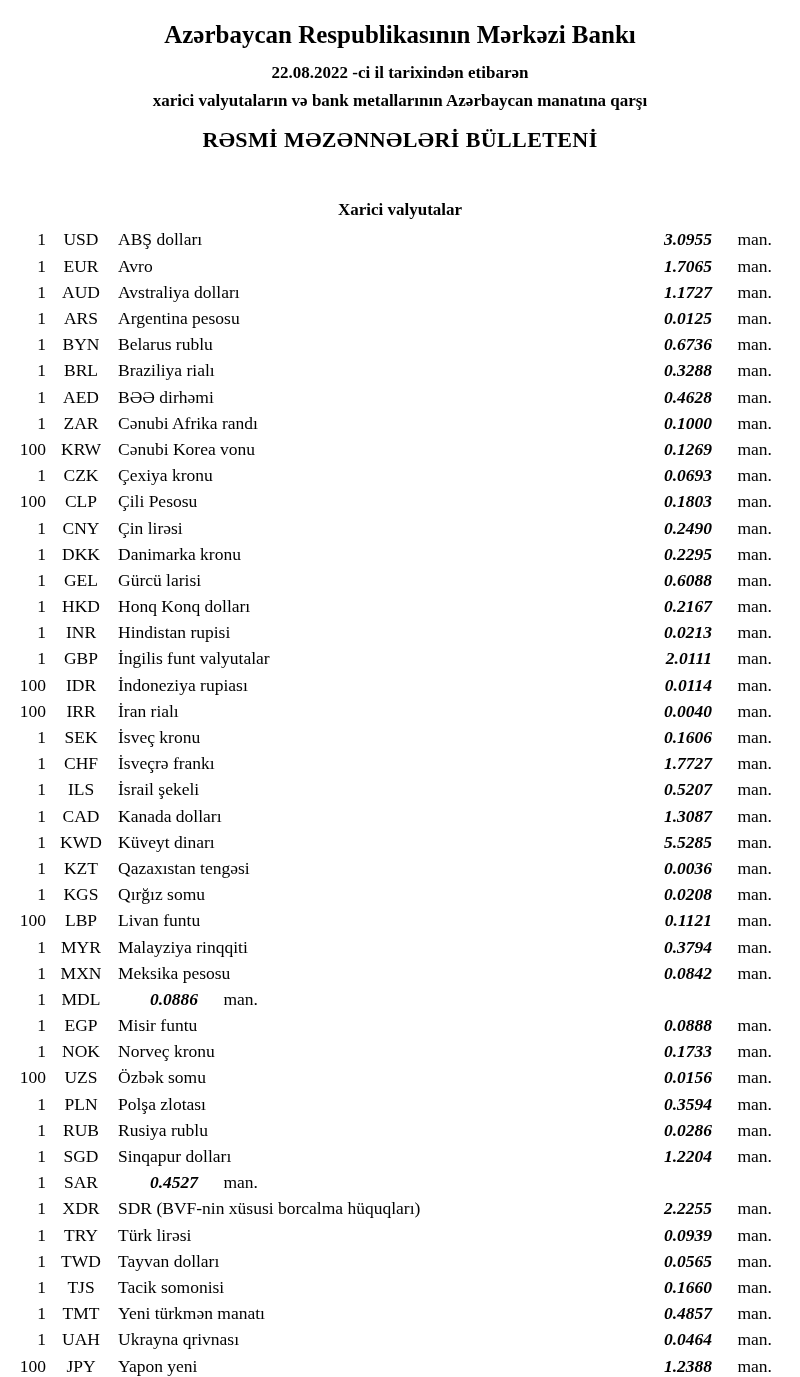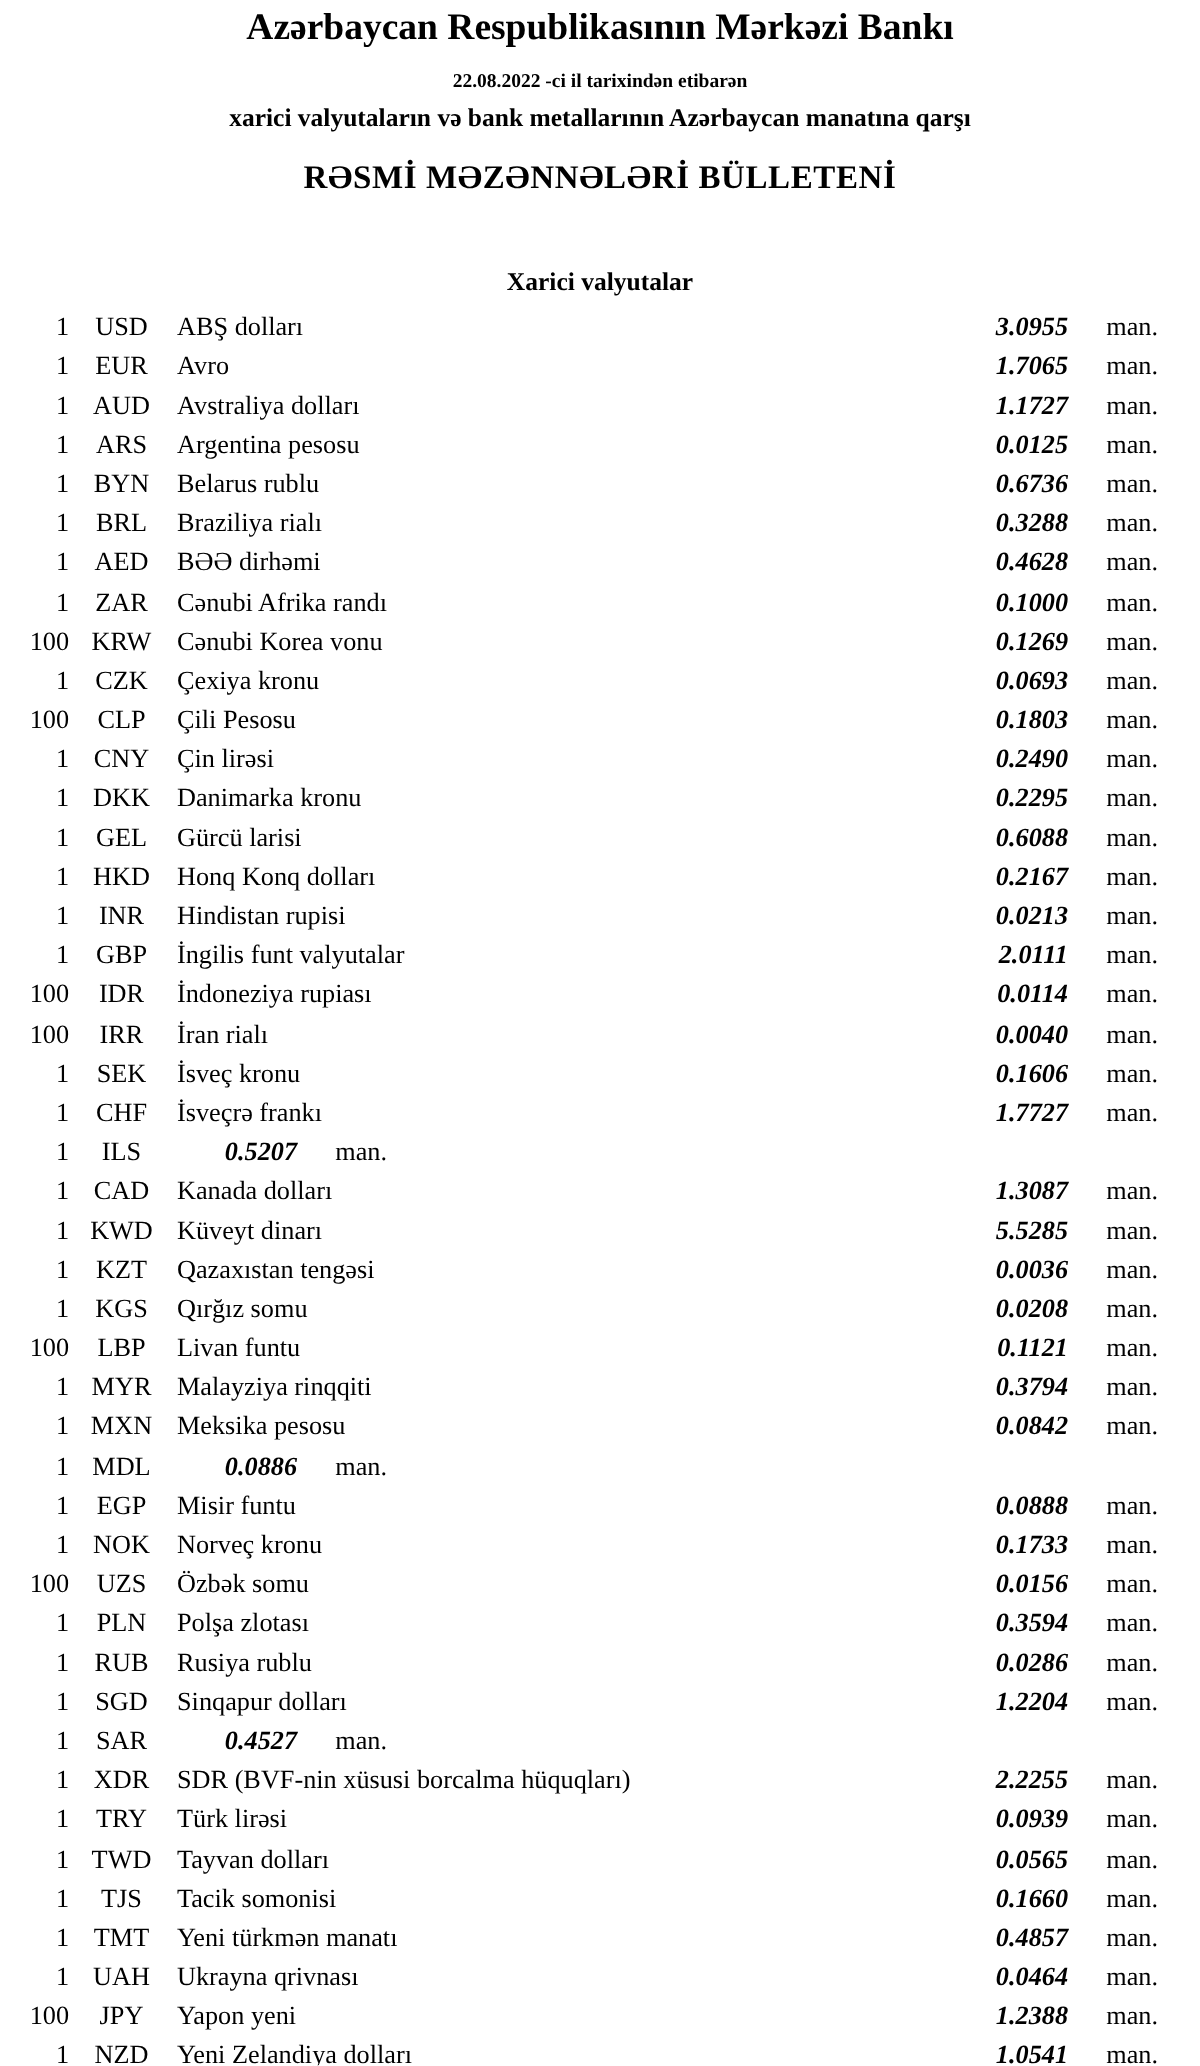--- a/index.html
+++ b/index.html
@@ -11,30 +11,30 @@
   }
   .page {
     width: 800px;
     height: 1377px;
     box-sizing: border-box;
     overflow: hidden;
     background: #ffffff;
   }
   .doc-header {
     text-align: center;
-    padding-top: 1px;
+    padding-top: 17px;
   }
   .bank-title {
     font-size: 25px;
     font-weight: bold;
     margin: 4px 0 10px 0;
     line-height: 1.15;
   }
   .date-line {
-    font-size: 13px;
+    font-size: 17px;
     font-weight: bold;
     margin: 2px 12px;
     line-height: 1.55;
   }
   .scope-line {
     font-size: 17px;
     font-weight: bold;
     margin: 2px 0;
     line-height: 1.55;
   }
@@ -252,20 +252,21 @@
       <div class="rate-row">
         <span class="qty">1</span>
         <span class="code">CHF</span>
         <span class="cname">İsveçrə frankı</span>
         <span class="rate">1.7727</span>
         <span class="unit">man.</span>
       </div>
       <div class="rate-row">
         <span class="qty">1</span>
         <span class="code">ILS</span>
+        <span class="cname">İsrail şekeli</span>
         <span class="rate">0.5207</span>
         <span class="unit">man.</span>
       </div>
       <div class="rate-row">
         <span class="qty">1</span>
         <span class="code">CAD</span>
         <span class="cname">Kanada dolları</span>
         <span class="rate">1.3087</span>
         <span class="unit">man.</span>
       </div>

